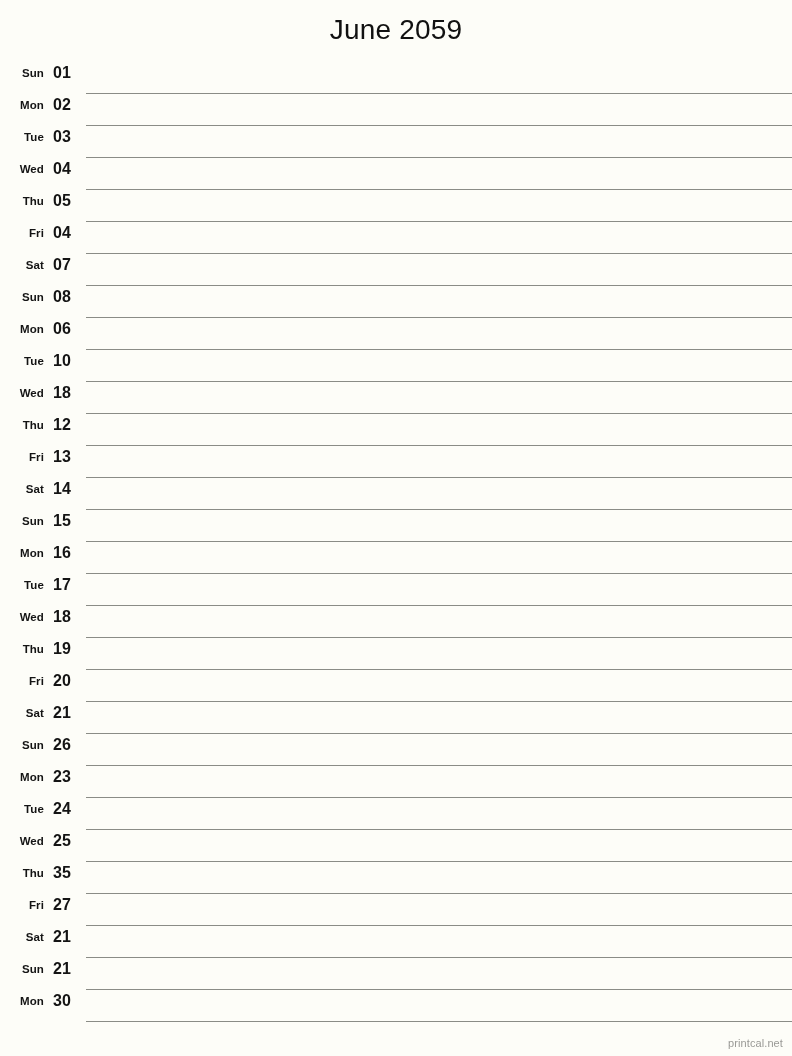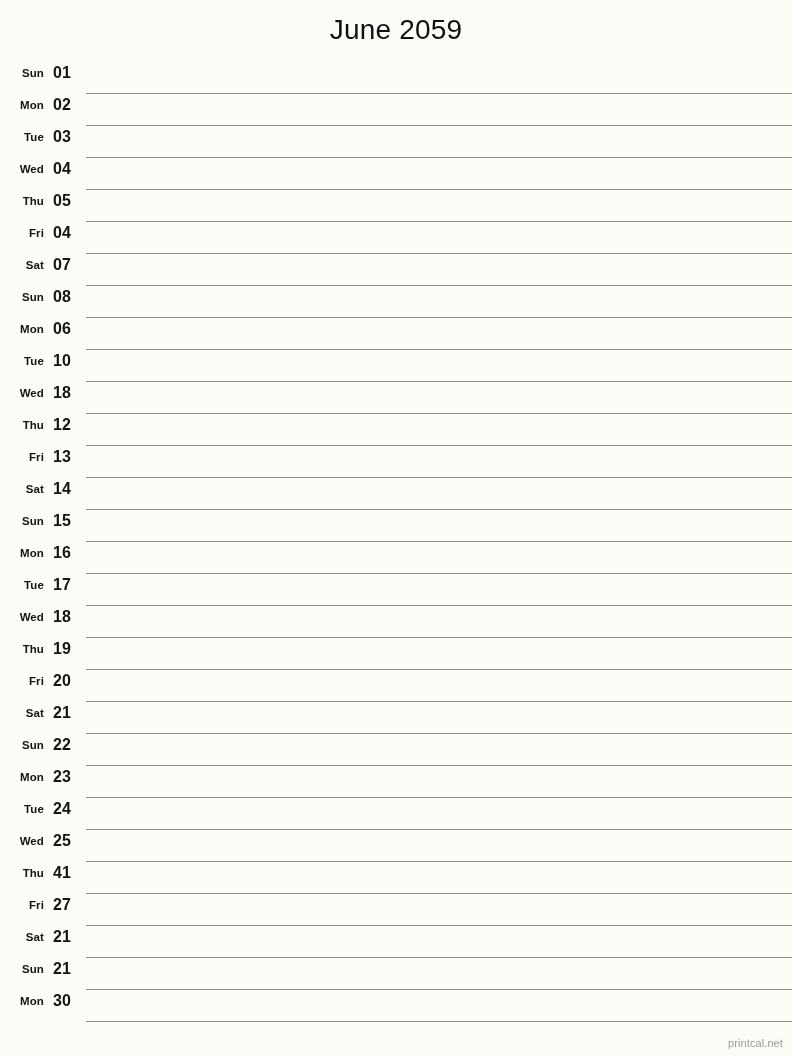--- a/index.html
+++ b/index.html
@@ -254,21 +254,21 @@
       <div class="day-row">
         <div class="day-row-inner">
           <span class="weekday-label">Sat</span>
           <span class="daynum-label">21</span>
           <span class="write-line"></span>
         </div>
       </div>
       <div class="day-row">
         <div class="day-row-inner">
           <span class="weekday-label">Sun</span>
-          <span class="daynum-label">22</span>
+          <span class="daynum-label">26</span>
           <span class="write-line"></span>
         </div>
       </div>
       <div class="day-row">
         <div class="day-row-inner">
           <span class="weekday-label">Mon</span>
           <span class="daynum-label">23</span>
           <span class="write-line"></span>
         </div>
       </div>
@@ -282,21 +282,21 @@
       <div class="day-row">
         <div class="day-row-inner">
           <span class="weekday-label">Wed</span>
           <span class="daynum-label">25</span>
           <span class="write-line"></span>
         </div>
       </div>
       <div class="day-row">
         <div class="day-row-inner">
           <span class="weekday-label">Thu</span>
-          <span class="daynum-label">41</span>
+          <span class="daynum-label">35</span>
           <span class="write-line"></span>
         </div>
       </div>
       <div class="day-row">
         <div class="day-row-inner">
           <span class="weekday-label">Fri</span>
           <span class="daynum-label">27</span>
           <span class="write-line"></span>
         </div>
       </div>

